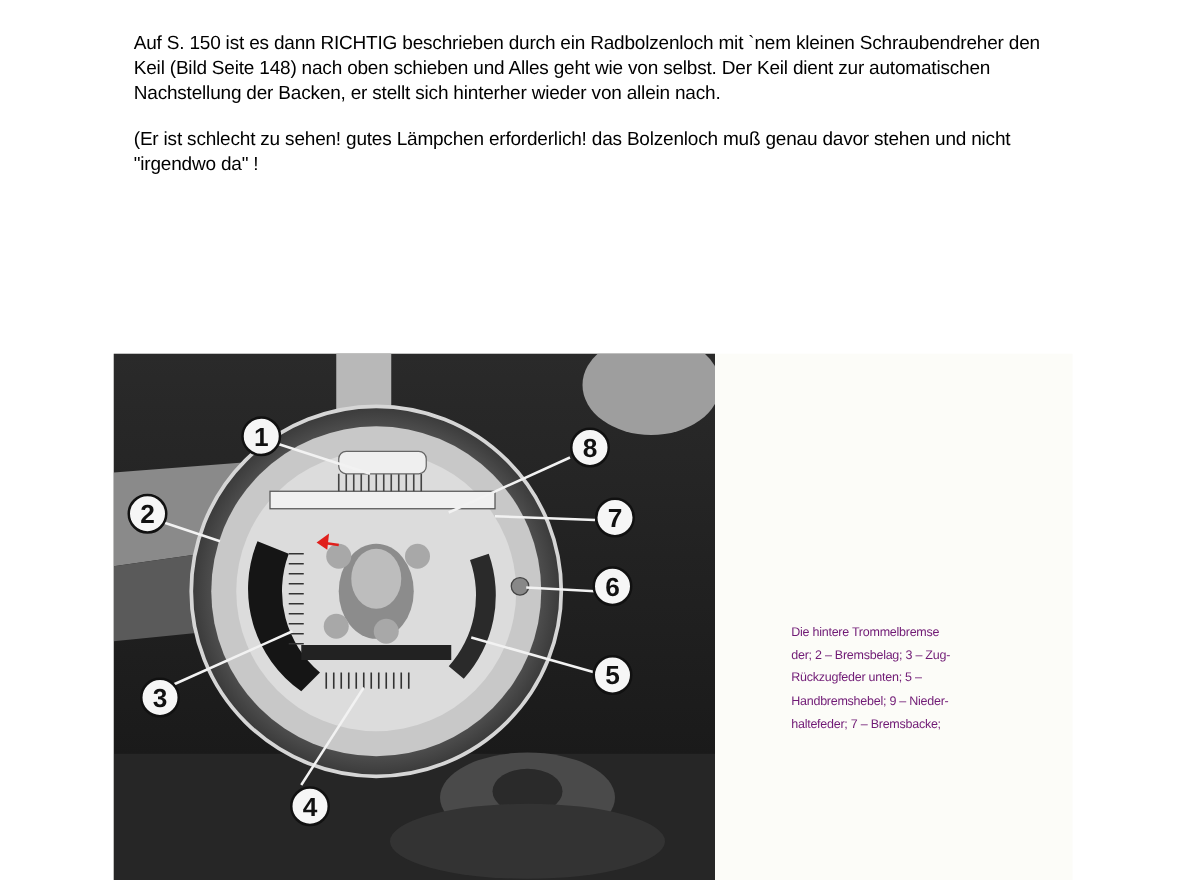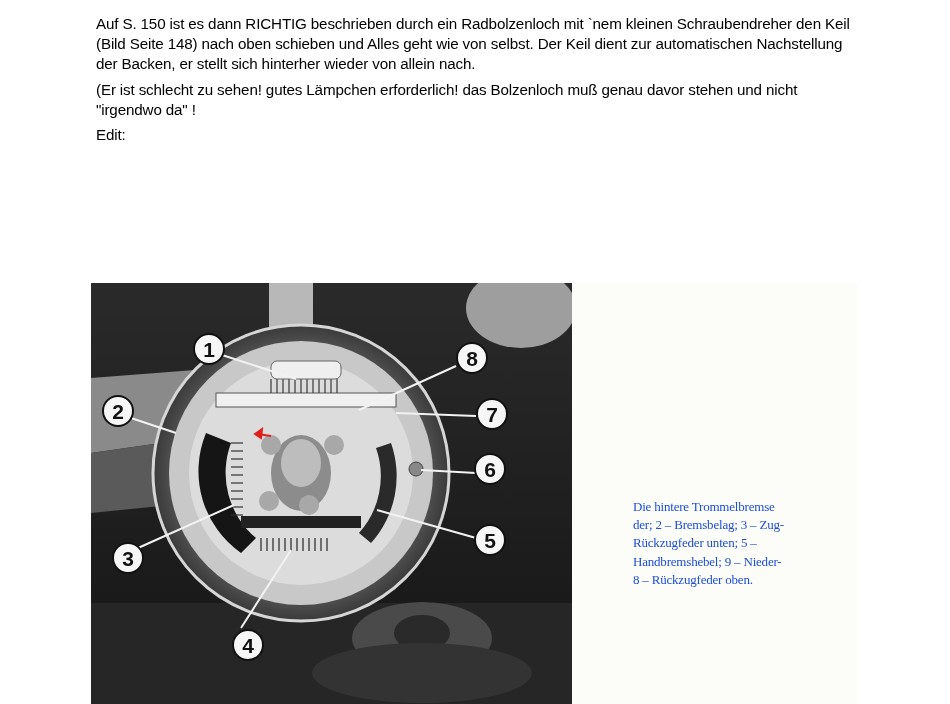--- a/index.html
+++ b/index.html
@@ -6,49 +6,47 @@
     body {
       width: 950px; height: 704px; overflow: hidden;
       background: #ffffff; position: relative;
       font-family: "Liberation Sans", sans-serif;
       color: #000;
     }
     .post-text {
       position: absolute; left: 91px; top: 9px; width: 780px;
       font-size: 15.2px; line-height: 20.2px; letter-spacing: -0.15px;
     }
-    .post-text p { margin: 5px; }
+    .post-text p { margin: 16px; }
     .scan {
       position: absolute; left: 91px; top: 283px; width: 767px; height: 421px;
       background: #fcfcf8;
     }
     .photo {
       position: absolute; left: 0; top: 0; width: 481px; height: 421px;
       background: #1c1c1c; overflow: hidden;
     }
     .photo svg { display: block; }
     .caption {
       position: absolute; left: 542px; top: 215px; width: 230px;
-      font-size: 13px; line-height: 18.2px; color: #1d4ed8;
+      font-size: 10px; line-height: 18.2px; color: #701a75;
       letter-spacing: -0.2px;
-      font-family: Liberation Serif, serif;
     }
     .caption span { display: block; white-space: nowrap; }
     .callout-num {
       font-family: "Liberation Sans", sans-serif; font-weight: bold;
       font-size: 21px; fill: #111;
     }
   </style>
 </head>
 <body>
 
 <div class="post-text">
   <p>Auf S. 150 ist es dann RICHTIG beschrieben durch ein Radbolzenloch mit `nem kleinen Schraubendreher den Keil (Bild Seite 148) nach oben schieben und Alles geht wie von selbst. Der Keil dient zur automatischen Nachstellung der Backen, er stellt sich hinterher wieder von allein nach.</p>
   <p>(Er ist schlecht zu sehen! gutes Lämpchen erforderlich! das Bolzenloch muß genau davor stehen und nicht "irgendwo da" !</p>
-  <p>Edit:</p>
 </div>
 
 <div class="scan">
   <div class="photo">
     <svg width="481" height="421" viewBox="0 0 481 421" xmlns="http://www.w3.org/2000/svg">
       <defs>
         <radialGradient id="drum" cx="50%" cy="50%" r="50%">
           <stop offset="0%" stop-color="#9a9a9a"></stop>
           <stop offset="70%" stop-color="#6e6e6e"></stop>
           <stop offset="100%" stop-color="#3a3a3a"></stop>
@@ -169,15 +167,15 @@
         <text x="381" y="82.5">8</text>
       </g>
     </svg>
   </div>
 
   <div class="caption">
     <span>Die hintere Trommelbremse</span>
     <span>der; 2 – Bremsbelag; 3 – Zug-</span>
     <span>Rückzugfeder unten; 5 –</span>
     <span>Handbremshebel; 9 – Nieder-</span>
-    <span>8 – Rückzugfeder oben.</span>
+    <span>haltefeder; 7 – Bremsbacke;</span>
   </div>
 </div>
 
 </body></html>

